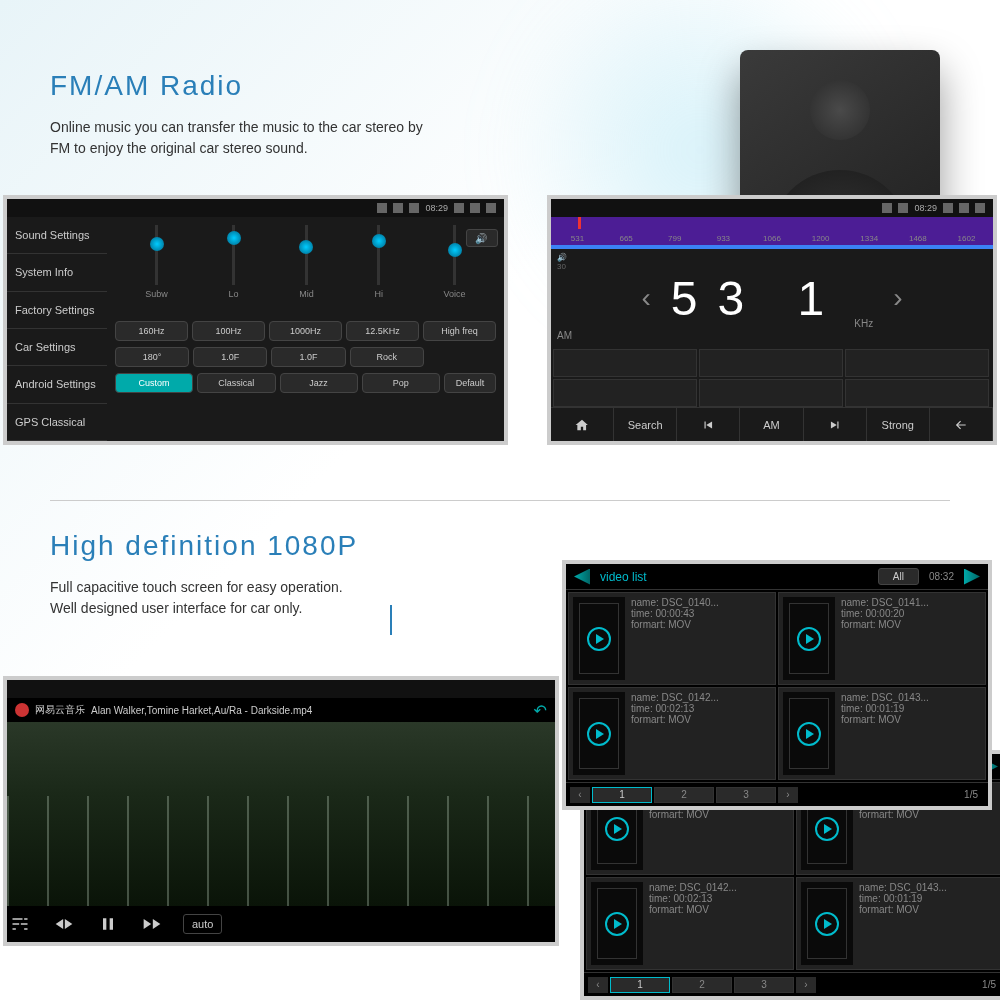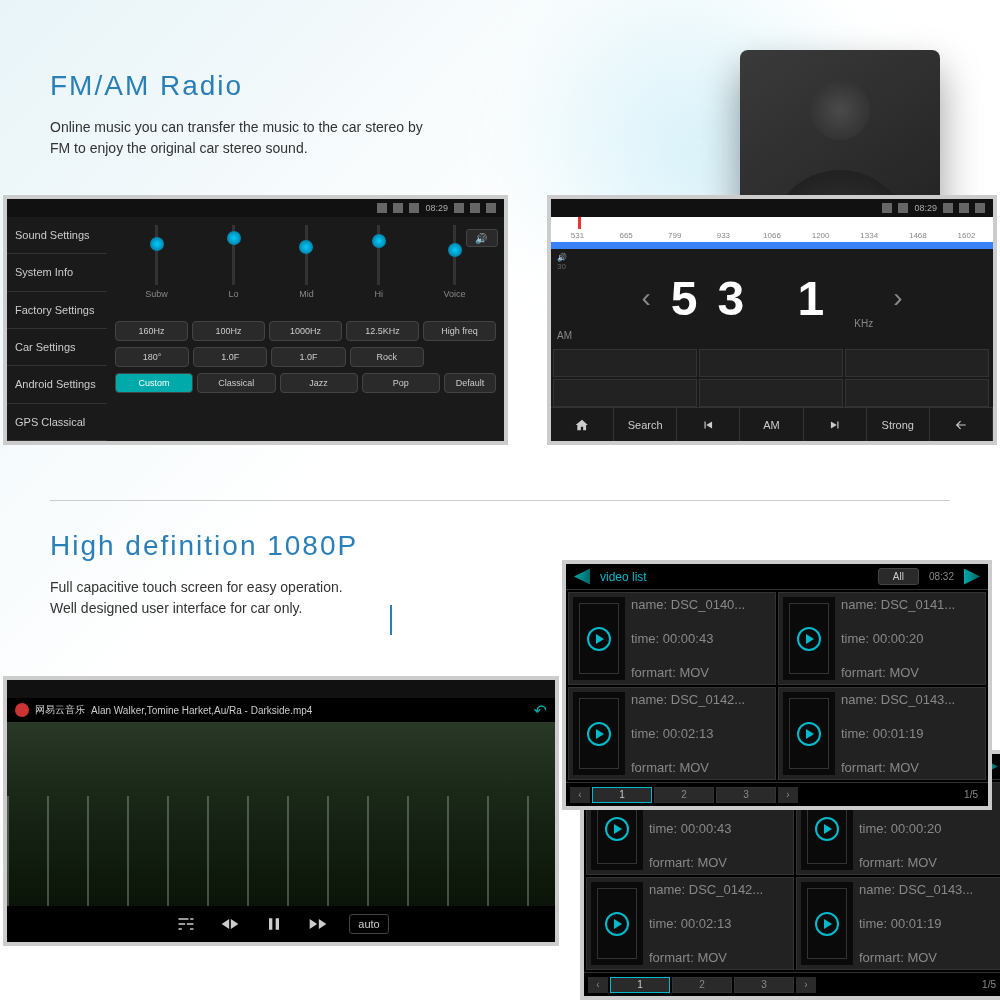--- a/index.html
+++ b/index.html
@@ -39,64 +39,64 @@
 .slider{display:flex;flex-direction:column;align-items:center;gap:4px}
 .slider .track{width:3px;height:60px;background:#333;position:relative}
 .slider .thumb{position:absolute;width:14px;height:14px;background:radial-gradient(circle,#0cf,#068);border-radius:50%;left:-5.5px}
 .slider .lbl{color:#888;font-size:9px}
 .eq-row{display:flex;gap:4px}
 .eq-btn{flex:1;background:#2a2a2a;border:1px solid #444;border-radius:4px;color:#ccc;font-size:9px;padding:4px 2px;text-align:center;cursor:pointer}
 .eq-btn.active{background:#0aa;color:#fff}
 .eq-btn.def{flex:0 0 52px}
 
 .radio-body{height:calc(100% - 18px);display:flex;flex-direction:column}
-.r-scale{height:32px;background:#ffffff;position:relative;border-bottom:7px solid #3b82f6}
+.r-scale{height:32px;background:#4c1d95;position:relative;border-bottom:4px solid #3b82f6}
 .r-tick{position:absolute;bottom:2px;color:#888;font-size:8px;transform:translateX(-50%)}
 .r-marker{position:absolute;top:0;width:3px;height:12px;background:#e33}
 .r-freq{flex:1;display:flex;align-items:center;justify-content:center;gap:20px;position:relative}
 .r-freq .vol{position:absolute;left:6px;top:4px;color:#666;font-size:8px}
 .r-freq .band{position:absolute;left:6px;bottom:6px;color:#888;font-size:10px}
 .r-arrow{color:#888;font-size:28px;cursor:pointer;font-family:sans-serif}
-.r-num{color:#fff;font-size:48px;letter-spacing:20px;font-weight:700}
+.r-num{color:#fff;font-size:48px;letter-spacing:20px;font-weight:400}
 .r-unit{color:#888;font-size:10px;align-self:flex-end;margin-bottom:18px;margin-left:-10px}
 .r-presets{height:60px;display:flex;flex-wrap:wrap;gap:2px;padding:2px}
 .r-preset{width:calc(33.33% - 2px);height:28px;background:#222;border:1px solid #333}
 .r-controls{height:34px;background:#1a1a1a;display:flex;align-items:center;border-top:1px solid #333}
 .r-cbtn{flex:1;display:flex;align-items:center;justify-content:center;color:#ccc;font-size:11px;height:100%;border-right:1px solid #333;cursor:pointer}
 .r-cbtn svg{width:14px;height:14px;fill:#ccc}
 
 .v-body{height:calc(100% - 18px);display:flex;flex-direction:column;background:#000}
 .v-title{height:24px;display:flex;align-items:center;padding:0 8px;gap:6px;color:#ccc;font-size:10px}
 .v-logo{width:14px;height:14px;background:#c33;border-radius:50%}
 .v-back{margin-left:auto;color:#0aa;font-size:16px}
 .v-screen{flex:1;background:linear-gradient(180deg,#2a3828 0%,#1a2818 40%,#0a1408 100%);position:relative}
 .v-waterfall{position:absolute;bottom:0;width:100%;height:60%;background:repeating-linear-gradient(90deg,rgba(200,220,200,0.3) 0px,rgba(200,220,200,0.3) 2px,transparent 2px,transparent 40px)}
 .v-progress{height:16px;display:flex;align-items:center;padding:0 8px;gap:6px;color:#888;font-size:9px}
 .v-pbar{flex:1;height:3px;background:#333;position:relative}
 .v-pdot{position:absolute;left:2%;top:-3px;width:8px;height:8px;background:#0aa;border-radius:50%}
-.v-controls{height:36px;display:flex;align-items:center;justify-content:center;gap:18px}
+.v-controls{height:36px;display:flex;align-items:center;gap:18px}
 .v-cbtn{width:26px;height:26px;display:flex;align-items:center;justify-content:center;cursor:pointer}
 .v-cbtn svg{width:20px;height:20px;fill:#ccc}
 .v-auto{color:#ccc;font-size:11px;border:1px solid #444;padding:3px 8px;border-radius:3px}
 
 .l-body{height:calc(100% - 0px);display:flex;flex-direction:column;background:#000000}
 .l-header{height:26px;display:flex;align-items:center;gap:10px;padding:0 8px;border-bottom:1px solid #333}
 .l-back{width:16px;height:16px;background:linear-gradient(90deg,#0aa,#066);clip-path:polygon(100% 0,100% 100%,0 50%)}
 .l-title{color:#0bc;font-size:12px}
 .l-all{background:#2a2a2a;border:1px solid #444;padding:2px 14px;border-radius:3px;color:#ccc;font-size:10px;margin-left:auto}
 .l-time{color:#888;font-size:10px}
 .l-fwd{width:16px;height:16px;background:linear-gradient(90deg,#0aa,#066);clip-path:polygon(0 0,0 100%,100% 50%)}
 .l-grid{flex:1;display:flex;flex-direction:column;gap:2px;padding:2px}
 .l-row{flex:1;display:flex;gap:2px}
 .l-item{flex:1;background:#222;display:flex;gap:6px;padding:4px;border:1px solid #333}
 .l-thumb{width:52px;height:100%;background:#0a0a0a;display:flex;align-items:center;justify-content:center;position:relative}
 .l-thumb::before{content:"";position:absolute;inset:6px;border:1px solid #333}
 .l-play{width:24px;height:24px;border:2px solid #0bc;border-radius:50%;display:flex;align-items:center;justify-content:center}
 .l-play::after{content:"";border-left:8px solid #0bc;border-top:5px solid transparent;border-bottom:5px solid transparent;margin-left:2px}
-.l-info{flex:1;display:flex;flex-direction:column;justify-content:space-between;color:#888;font-size:13px}
+.l-info{flex:1;display:flex;flex-direction:column;justify-content:flex-start;color:#888;font-size:10px}
 .l-pager{height:24px;display:flex;align-items:center;gap:2px;padding:0 4px;border-top:1px solid #333}
 .l-pbtn{width:20px;height:16px;background:#2a2a2a;display:flex;align-items:center;justify-content:center;color:#888;font-size:10px}
 .l-pnum{width:60px;height:16px;background:#2a2a2a;display:flex;align-items:center;justify-content:center;color:#ccc;font-size:10px;border:1px solid #0bc}
 .l-pnum.inactive{border:1px solid #333;color:#888}
 .l-pcount{margin-left:auto;color:#888;font-size:10px;padding-right:6px}
 </style>
 </head>
 <body>
 
 <div class="bg-swirl"></div>

